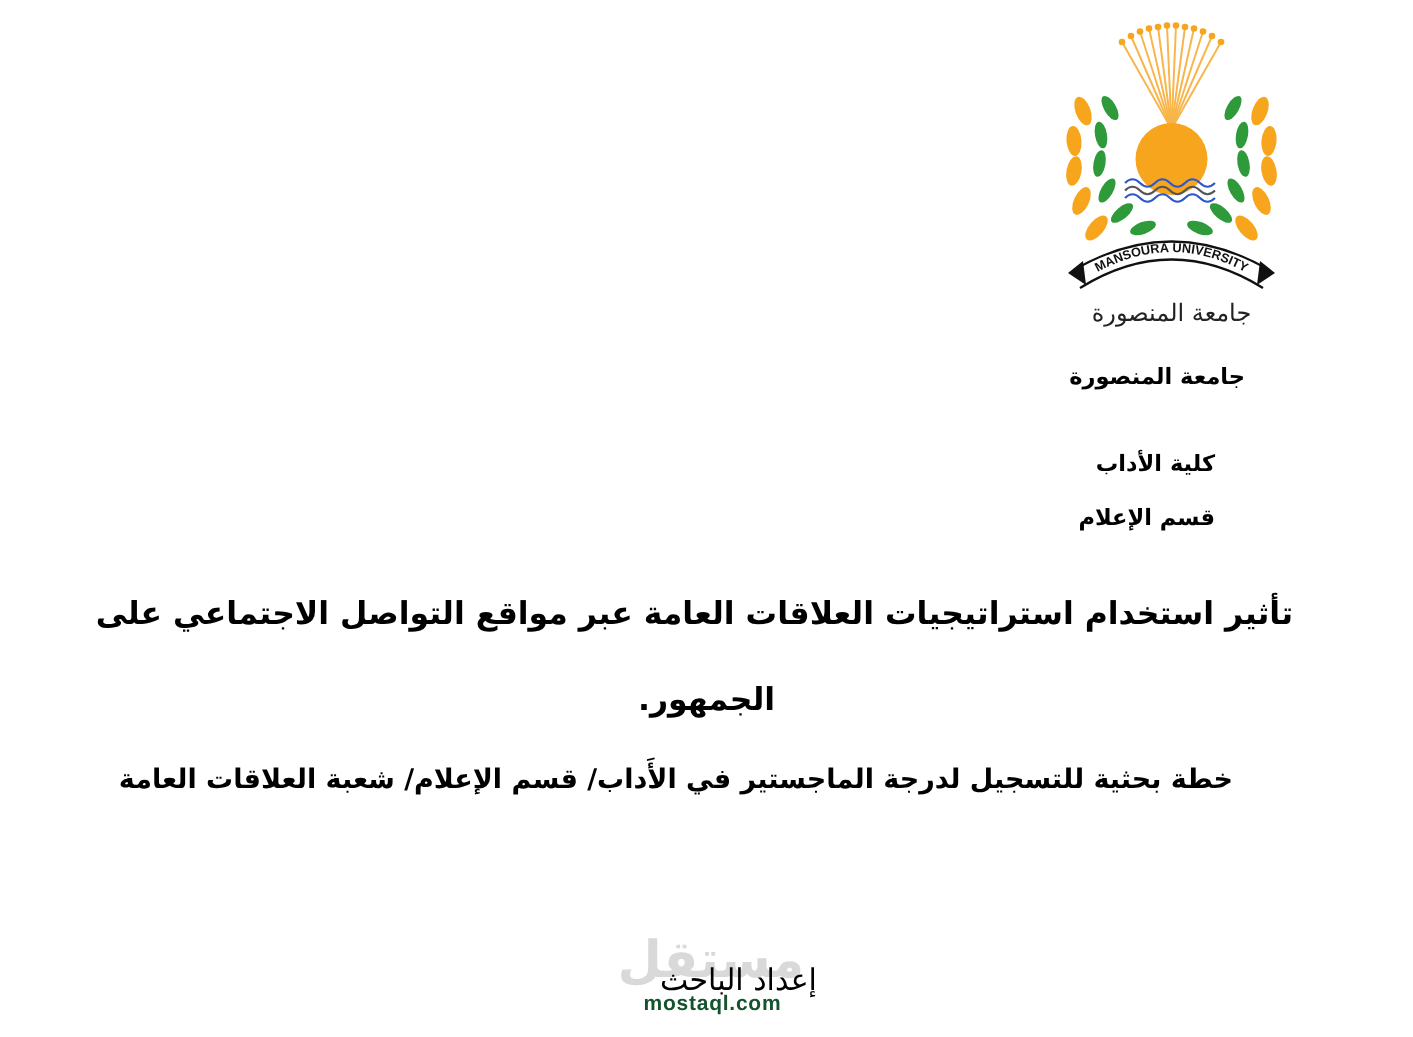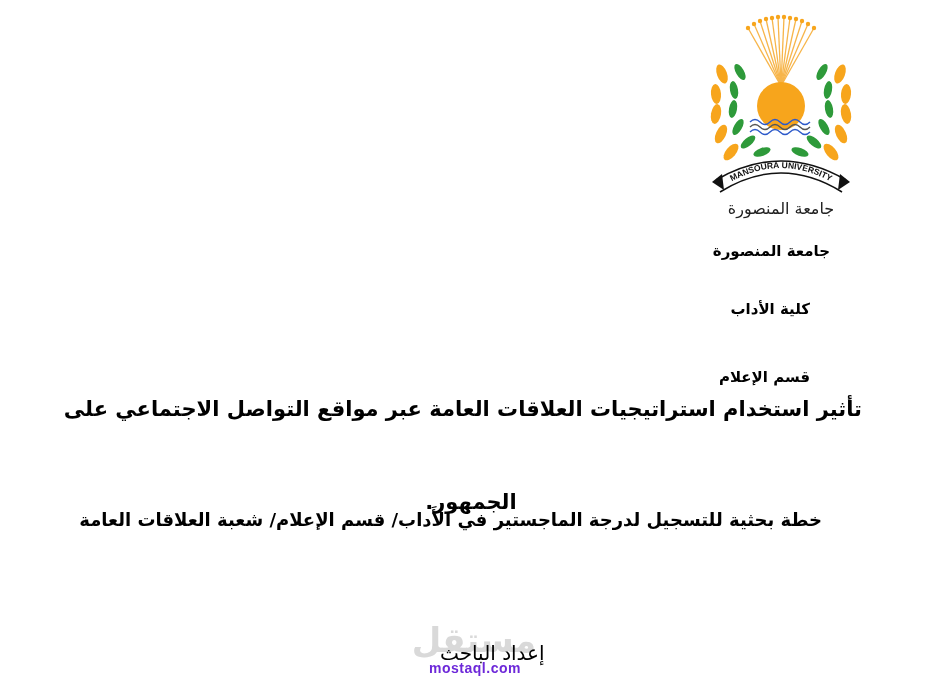--- a/index.html
+++ b/index.html
@@ -28,29 +28,29 @@
       position: absolute;
       font-weight: bold;
       white-space: nowrap;
     }
     .inst-line {
       font-size: 15px;
       right: 112px;
     }
     #univ { top: 242px; }
     #faculty { top: 300px; right: 132px; }
-    #dept { top: 368px; right: 132px; }
+    #dept { top: 336px; right: 132px; }
     .title {
       font-size: 21px;
       width: 760px;
       right: 80px;
       text-align: center;
     }
     #title1 { top: 397px; width: 760px; right: 80px; text-align: right; }
-    #title2 { top: 454px; width: 100%; right: 0; text-align: center; margin-top: 36px; }
+    #title2 { top: 454px; width: 100%; right: 0; text-align: center; }
     #plan {
       top: 509px;
       right: 120px;
       font-size: 18px;
     }
     #author {
       top: 641px;
       left: 440px;
       font-weight: normal;
       font-size: 20px;
@@ -79,21 +79,21 @@
     }
     .wm-latin {
       position: absolute;
       left: 0;
       top: 38px;
       width: 122px;
       text-align: center;
       font-family: "Liberation Sans", sans-serif;
       font-weight: bold;
       font-size: 14px;
-      color: #6d28d9;
+      color: #14532d;
       letter-spacing: 0.5px;
     }
   </style>
 </head>
 <body>
 
 <div class="logo">
   <svg width="150" height="210" viewBox="0 0 150 210">
 
     <g stroke="#f7b54a" stroke-width="1.3" fill="none">

